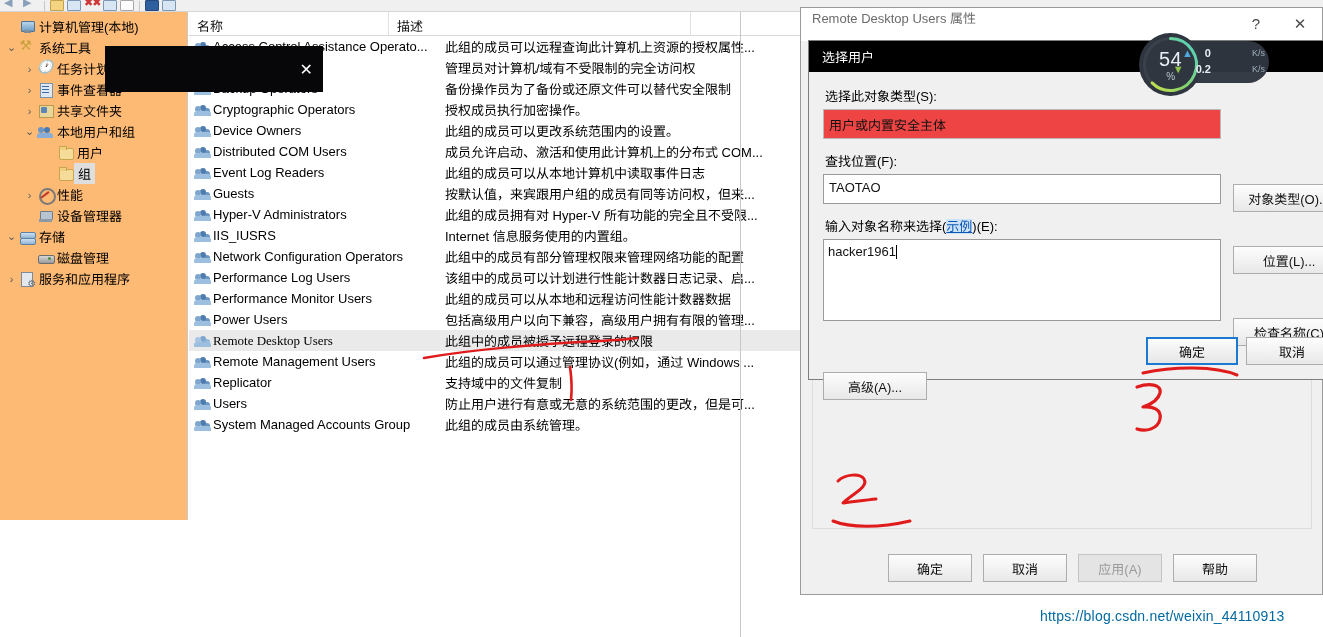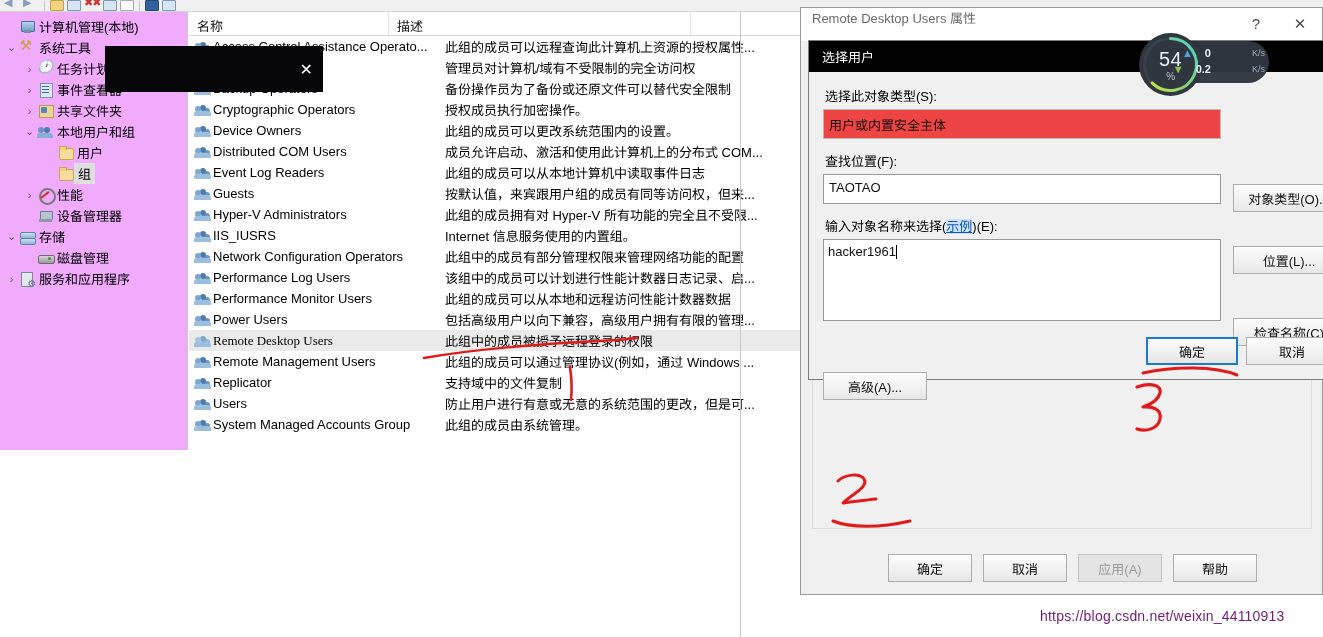--- a/index.html
+++ b/index.html
@@ -27,22 +27,22 @@
   .tb-arrow { color:#7d98b5; font-size:11px; line-height:10px; }
   .tb-box { width:14px; height:11px; border:1px solid #9aa7b5; border-radius:1px; }
   .tb-box.yellow { background:#f4d480; border-color:#c4a14c; }
   .tb-box.blue { background:#d8e6f4; border-color:#7d98b5; }
   .tb-box.solidblue { background:#2f5f9e; border-color:#25497a; }
   .tb-box.white { background:#fdfdfd; border-color:#a8a8a8; }
   .tb-red { color:#cc2222; font-size:11px; line-height:10px; letter-spacing:-1px;}
 
   
   .pane-left {
-    position: absolute; left: 0; top: 12px; width: 188px; height: 438px;
-    background: #f0abfc; border-right: 1px solid #c8c8c8;
+    position: absolute; left: 0; top: 12px; width: 188px; height: 508px;
+    background: #fdba74; border-right: 1px solid #c8c8c8;
     overflow: hidden;
   }
   .tree { padding-top: 4px; }
   .tnode {
     display: flex; align-items: center; height: 21px;
     padding-left: 2px; white-space: nowrap; font-size: 13px;
   }
   .tnode .twist {
     width: 15px; text-align: center; color: #5a5a5a; font-size: 11px;
     flex: 0 0 15px; user-select:none;
@@ -230,21 +230,21 @@
     position:absolute; left:105px; top:46px; width: 218px; height:46px;
     background:#07070a; z-index:59;
     display:flex; align-items:center; justify-content:flex-end; padding-right:10px;
     color:#ffffff; font-size:16px;
   }
 
   
   .ink { position:absolute; pointer-events:none; z-index: 80; }
 
   .watermark {
-    position:absolute; left:1040px; top:608px; font-size:14px; color:#701a75;
+    position:absolute; left:1040px; top:608px; font-size:14px; color:#0369a1;
     letter-spacing:.2px; z-index: 5; user-select:none;
   }
 </style>
 </head>
 <body>
 
 <div id="root">
 
   <div class="toolbar">
     <span class="tb-ico tb-arrow">◀</span>

